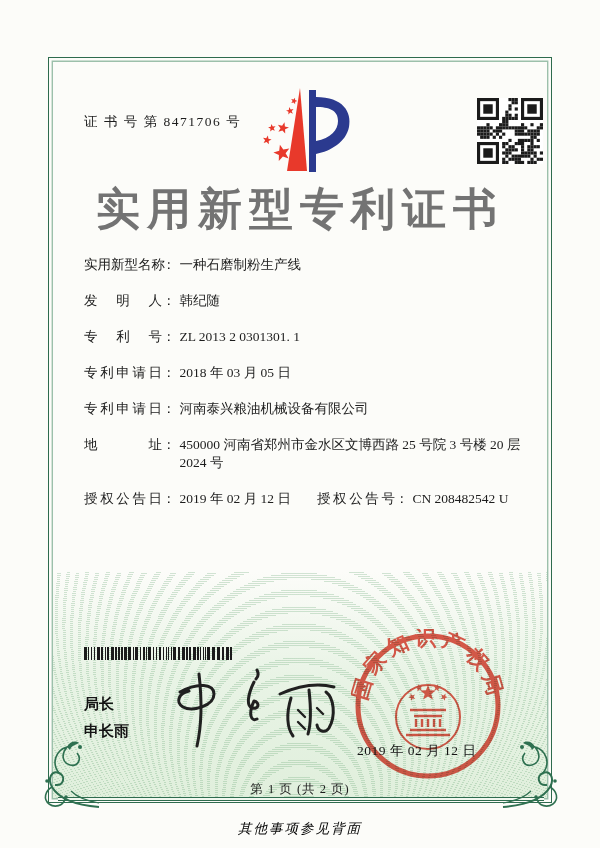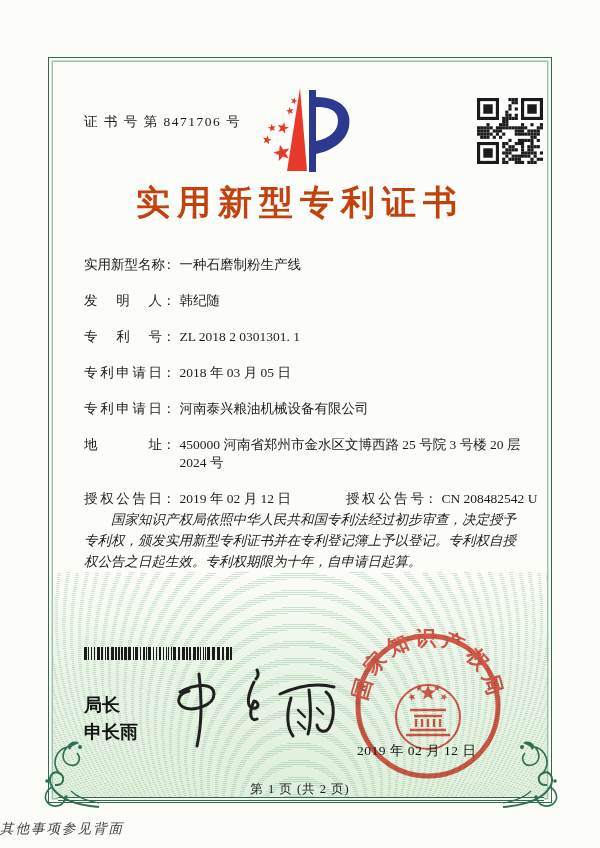--- a/index.html
+++ b/index.html
@@ -24,57 +24,57 @@
       repeating-radial-gradient(ellipse 900px 340px at 50% 135%,
         rgba(110,170,122,.30) 0 1px, rgba(110,170,122,0) 1px 5px),
       linear-gradient(to bottom, rgba(236,246,234,0) 0%,
         rgba(229,242,226,.85) 45%, #e0efdc 100%);
   }
   .cert-number{left:84px;top:101px;font-size:13.5px;letter-spacing:1.5px;z-index:2;margin-top:12px;}
   .logo{left:254px;top:84px;width:100px;height:95px;z-index:2;}
   .qr{left:477px;top:98px;width:66px;height:66px;z-index:2;background:#fff;}
   .title{
     left:0;right:0;top:180px;text-align:center;z-index:2;
-    font-size:34px;font-weight:700;letter-spacing:7px;color:#c2410c;
+    font-size:44px;font-weight:700;letter-spacing:7px;color:#737373;
   }
   .fields{left:84px;top:256px;width:446px;font-size:13.5px;z-index:2;}
   .row{margin-bottom:18.5px;line-height:17.5px;white-space:nowrap;}
   .lbl{
     display:inline-block;width:78px;vertical-align:top;
     text-align:justify;text-align-last:justify;
   }
   .colon{display:inline-block;vertical-align:top;margin-right:4px;}
   .val{display:inline-block;vertical-align:top;}
   .val.wrap{width:356px;white-space:normal;}
-  .row.grant{display:flex;gap:29px;}
+  .row.grant{display:flex;}
   .row.grant .pair2{margin-left:26px;font-family:Liberation Serif, serif;}
   .paragraphs{
     left:84px;top:509px;width:438px;z-index:2;
     font-size:13.5px;line-height:21px;font-style:italic;color:#222;
   }
   .paragraphs p{margin:0;text-indent:2em;}
   .barcode{left:84px;top:647px;width:152px;height:13px;z-index:2;}
   .director{left:84px;top:692px;z-index:2;
-    font-family:Liberation Serif, serif;
-    font-size:18px;font-weight:600;line-height:27px;color:#141414;}
+    font-family:Liberation Mono, monospace;
+    font-size:15px;font-weight:600;line-height:27px;color:#141414;}
   .signature{left:156px;top:662px;width:200px;height:105px;z-index:2;}
   .seal{left:351px;top:629px;width:154px;height:154px;z-index:3;
     mix-blend-mode:multiply;opacity:.93;}
   .seal-date{left:357px;top:742px;width:160px;z-index:4;
     font-size:13.5px;letter-spacing:.5px;color:#151515;}
   .page-number{left:0;right:0;top:781px;text-align:center;
     font-size:12.5px;letter-spacing:1px;z-index:2;}
   .bottom-line{left:58px;top:797px;width:486px;height:4px;z-index:2;
     background:linear-gradient(to bottom,#2e6b4e 0,#2e6b4e 1.2px,
       #f2f8f0 1.2px,#f2f8f0 2.8px,#2e6b4e 2.8px,#2e6b4e 4px);}
   .ornament{width:62px;height:72px;z-index:3;}
   .ornament.left{left:39px;top:737px;}
   .ornament.right{left:501px;top:737px;transform:scaleX(-1);}
-  .footer-note{left:0;right:0;top:820px;text-align:left;
-    font-size:13.5px;font-style:italic;letter-spacing:2px;color:#404040;z-index:2;}
+  .footer-note{left:0;right:0;top:820px;text-align:center;
+    font-size:13.5px;font-style:italic;letter-spacing:2px;color:#000000;z-index:2;}
 </style>
 </head>
 <body>
 
 <div class="abs frame"></div>
 <div class="abs green-zone"></div>
 
 <div class="abs cert-number">证 书 号 第 8471706 号</div>
 
 <svg class="abs logo" viewBox="0 0 100 95">
@@ -252,21 +252,21 @@
 <div class="abs title">实用新型专利证书</div>
 
 <div class="abs fields">
   <div class="row">
     <span class="lbl">实用新型名称</span><span class="colon">：</span><span class="val">一种石磨制粉生产线</span>
   </div>
   <div class="row">
     <span class="lbl">发明人</span><span class="colon">：</span><span class="val">韩纪随</span>
   </div>
   <div class="row">
-    <span class="lbl">专利号</span><span class="colon">：</span><span class="val">ZL 2018 2 0301301. 1</span>
+    <span class="lbl">专利号</span><span class="colon">：</span><span class="val">ZL 2013 2 0301301. 1</span>
   </div>
   <div class="row">
     <span class="lbl">专利申请日</span><span class="colon">：</span><span class="val">2018 年 03 月 05 日</span>
   </div>
   <div class="row">
     <span class="lbl">专利申请日</span><span class="colon">：</span><span class="val">河南泰兴粮油机械设备有限公司</span>
   </div>
   <div class="row">
     <span class="lbl">地址</span><span class="colon">：</span><span class="val wrap">450000  河南省郑州市金水区文博西路 25 号院 3 号楼 20 层 2024 号</span>
   </div>
@@ -274,21 +274,20 @@
     <div class="pair1">
       <span class="lbl">授权公告日</span><span class="colon">：</span><span class="val">2019 年 02 月 12 日</span>
     </div>
     <div class="pair2">
       <span class="lbl">授权公告号</span><span class="colon">：</span><span class="val">CN 208482542 U</span>
     </div>
   </div>
 </div>
 
 <div class="abs paragraphs">
-  <p>国家知识产权局依照中华人民共和国专利法经过初步审查，决定授予专利权，颁发实用新型专利证书并在专利登记簿上予以登记。专利权自授权公告之日起生效。专利权期限为十年，自申请日起算。</p>
 </div>
 
 <div class="abs barcode" id="barcode">
     <i style="position: absolute; top: 0px; bottom: 0px; background: rgb(27, 27, 27); left: 0px; width: 3px;"></i>
     <i style="position: absolute; top: 0px; bottom: 0px; background: rgb(27, 27, 27); left: 4px; width: 1px;"></i>
     <i style="position: absolute; top: 0px; bottom: 0px; background: rgb(27, 27, 27); left: 7px; width: 1px;"></i>
     <i style="position: absolute; top: 0px; bottom: 0px; background: rgb(27, 27, 27); left: 10px; width: 1px;"></i>
     <i style="position: absolute; top: 0px; bottom: 0px; background: rgb(27, 27, 27); left: 13px; width: 3px;"></i>
     <i style="position: absolute; top: 0px; bottom: 0px; background: rgb(27, 27, 27); left: 17px; width: 2px;"></i>
     <i style="position: absolute; top: 0px; bottom: 0px; background: rgb(27, 27, 27); left: 21px; width: 1px;"></i>

